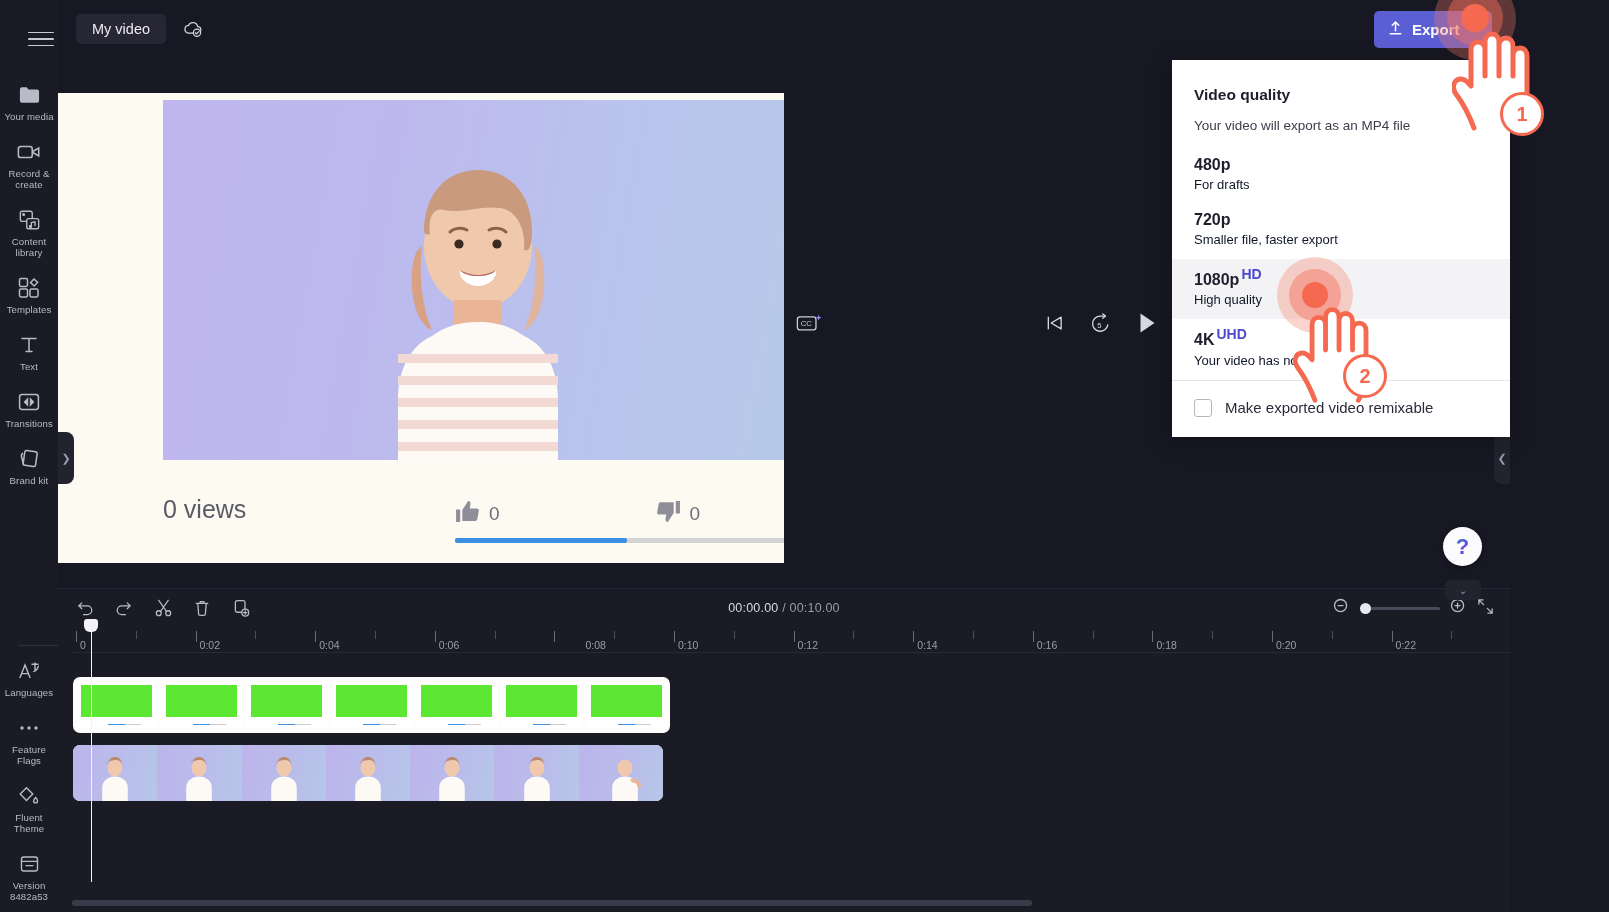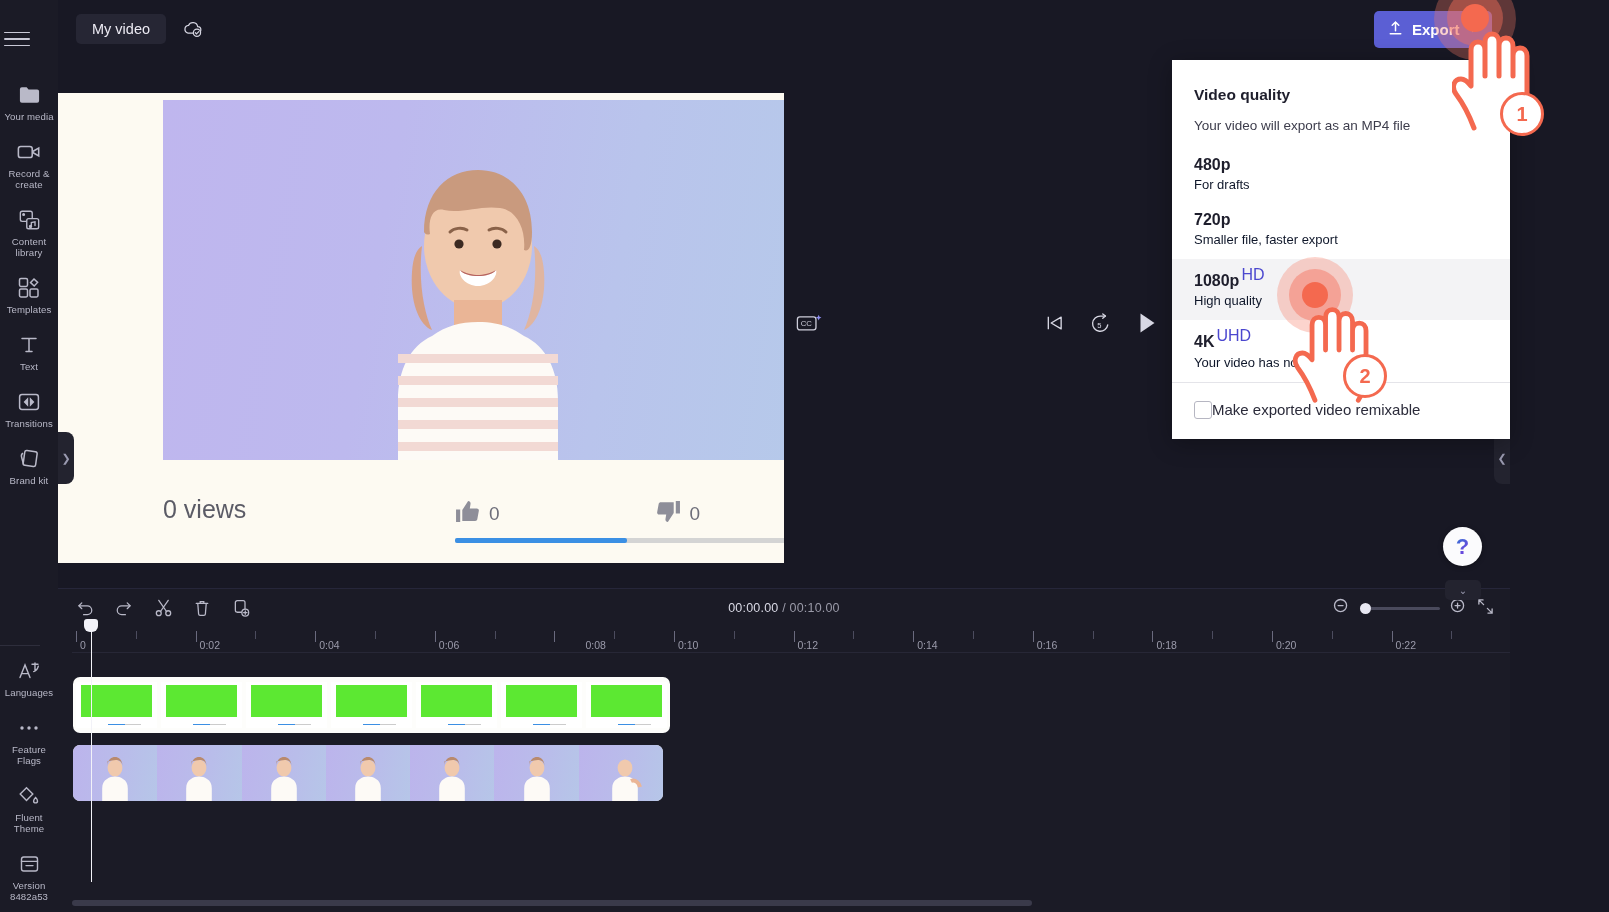--- a/index.html
+++ b/index.html
@@ -3,21 +3,21 @@
 <meta charset="utf-8">
 <style>
   * { box-sizing: border-box; margin:0; padding:0; }
   html,body { width:1609px; height:912px; overflow:hidden; background:#14141c; }
   body { font-family:"Liberation Sans", sans-serif; color:#e4e4ef; }
 
   .app { position:relative; width:1609px; height:912px; background:#181824; display:block; }
 
   
   .left-rail{ position:absolute; left:0; top:0; width:58px; height:912px; background:#1b1b26;
-    display:flex; flex-direction:column; align-items:flex-start; z-index:40; }
+    display:flex; flex-direction:column; align-items:flex-end; z-index:40; }
   .hamburger{ margin-top:24px; width:34px; height:30px; display:flex; flex-direction:column;
     justify-content:center; gap:5px; cursor:pointer; }
   .hamburger span{ display:block; height:1.6px; background:#c9c9d6; border-radius:2px; width:26px; margin:0 auto;}
   .rail-item{ width:58px; padding:11px 2px 7px; display:flex; flex-direction:column; align-items:center;
     gap:4px; cursor:pointer; }
   .rail-item .ricon{ width:26px;height:24px;display:flex;align-items:center;justify-content:center;color:#b9b9c8; }
   .rail-item .rlabel{ font-size:9.6px; line-height:11px; color:#b9b9c8; text-align:center; letter-spacing:.1px;}
   .rail-spacer{ flex:1 1 auto; }
   .rail-div{ width:40px; height:1px; background:#2e2e3c; margin:4px 0 2px; }
   .rail-bottom{ padding-bottom:10px; }
@@ -109,23 +109,23 @@
   .hscroll{ position:absolute; left:14px; bottom:6px; width:960px; height:6px; background:#3a3a4a; border-radius:3px; cursor:pointer;}
 
   
   .dropdown{ position:absolute; right:99px; top:60px; width:338px; background:#fff; z-index:60;
     box-shadow:0 4px 22px rgba(0,0,0,.30); }
   .dd-title{ font-size:15.5px; font-weight:700; color:#1e1e2c; padding:26px 22px 0; }
   .dd-sub{ font-size:13.5px; color:#3d3d4c; padding:14px 22px 16px;}
   .dd-opt{ padding:7px 22px 12px; cursor:pointer;}
   .dd-opt.sel{ background:#f3f3f5; }
   .dd-opt .o1{ font-size:16px; font-weight:700; color:#1e1e2c;}
-  .dd-opt .o1 sup{ font-size:16px; font-weight:400; color:#4b47cf; margin-left:2px; vertical-align:super;margin-top:43px;}
+  .dd-opt .o1 sup{ font-size:14px; font-weight:700; color:#4b47cf; margin-left:2px; vertical-align:super;margin-top:43px;}
   .dd-opt .o2{ font-size:13px; color:#0f172a; margin-top:3px;}
-  .dd-foot{ border-top:1px solid #e4e4e9; padding:18px 22px 20px; display:flex; align-items:center; }
+  .dd-foot{ border-top:1px solid #e4e4e9; padding:18px 22px 20px; display:flex; align-items:center; gap:13px;}
   .cbox{ width:18px;height:18px;border:1.4px solid #b6b6c2; border-radius:3px; background:#fff; cursor:pointer;}
   .dd-foot span{ font-size:15px; color:#2b2b3a;}
 
   
   .pulse{ position:absolute; border-radius:50%; z-index:70; pointer-events:none;}
   .p-out{ background:rgba(245,120,100,.32); }
   .p-mid{ background:rgba(243,110,90,.45); }
   .p-in{ background:#f4694f; }
   .hand{ position:absolute; z-index:72; pointer-events:none; }
   .badge{ position:absolute; z-index:74; width:44px;height:44px;border-radius:50%;

